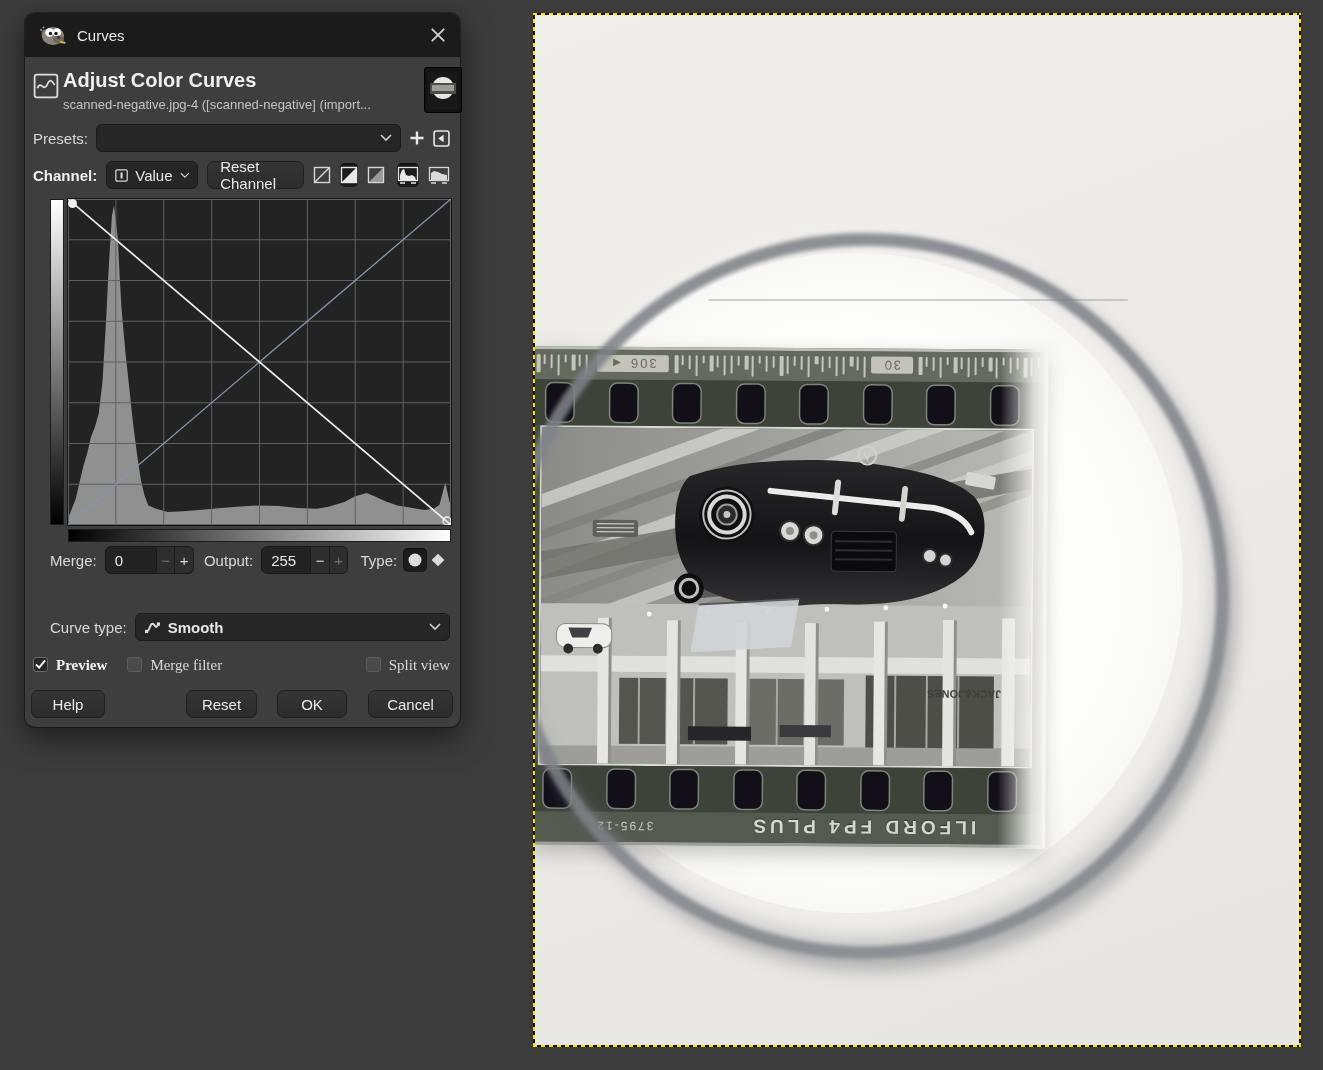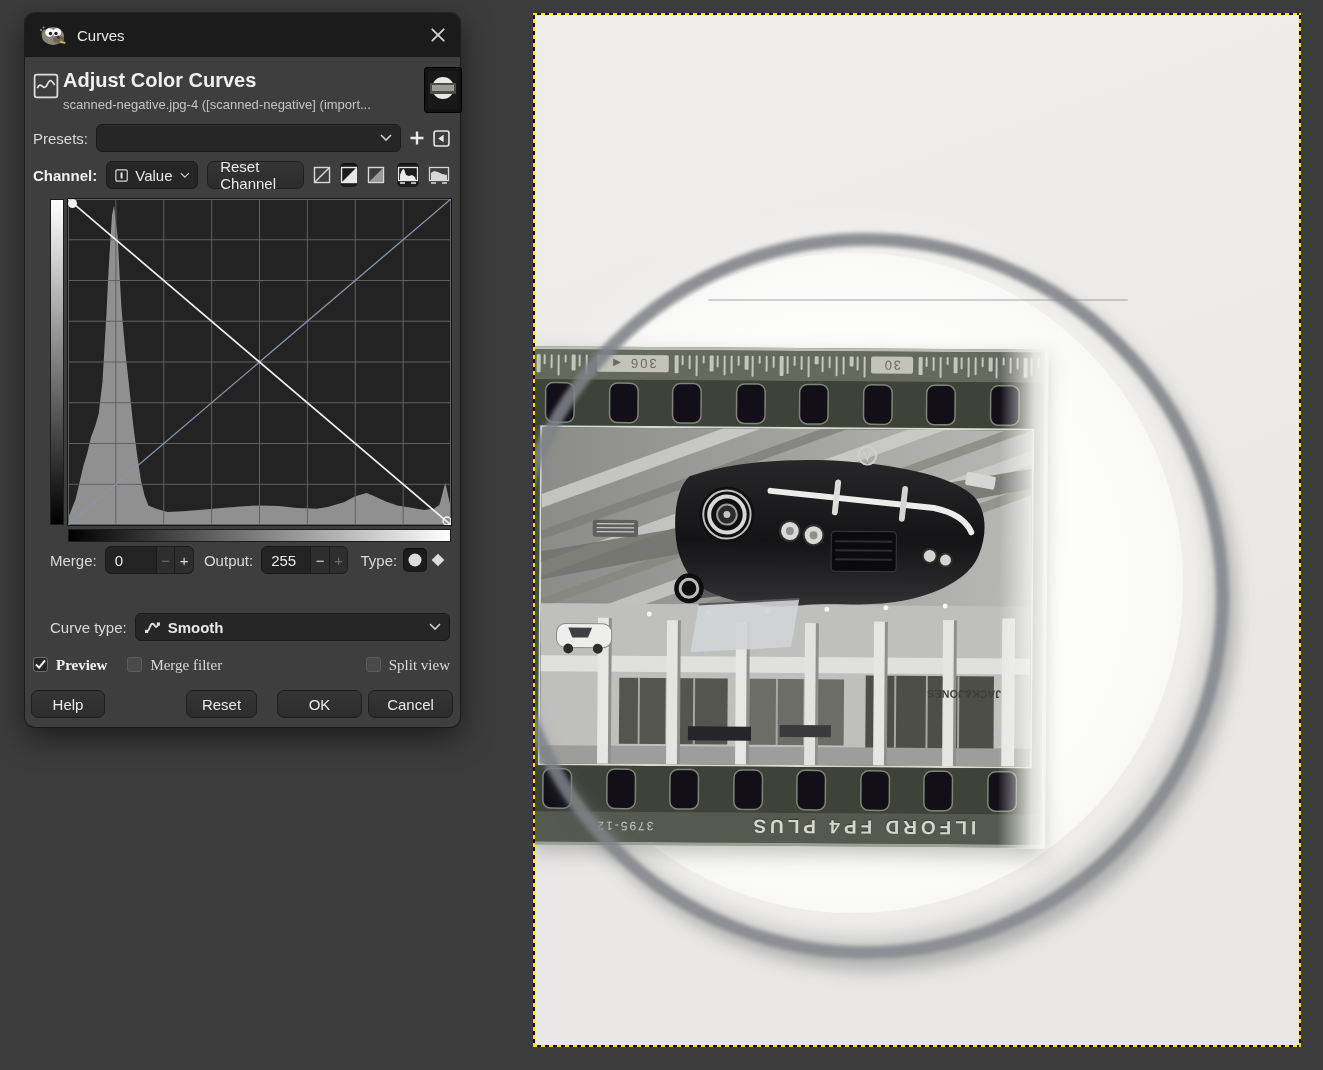--- a/index.html
+++ b/index.html
@@ -484,19 +484,19 @@
       <span class="lbl">Split view</span>
     </div>
   </div>
 
   <div class="abs btn" style="top:677px;left:6px;width:74px;">
     <span>Help</span>
     </div>
   <div class="abs btn" style="top:677px;left:161px;width:71px;">
     <span>Reset</span>
     </div>
-  <div class="abs btn" style="top:677px;left:252px;width:85px;">
+  <div class="abs btn" style="top:677px;left:252px;width:70px;">
     <span>OK</span>
     </div>
   <div class="abs btn" style="top:677px;left:343px;width:85px;">
     <span>Cancel</span>
     </div>
 </div>
 
 </body></html>

